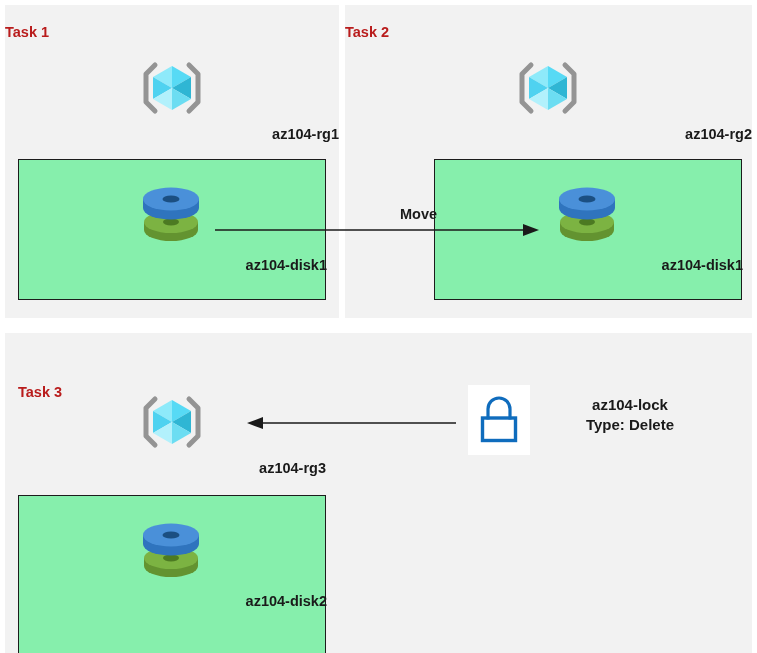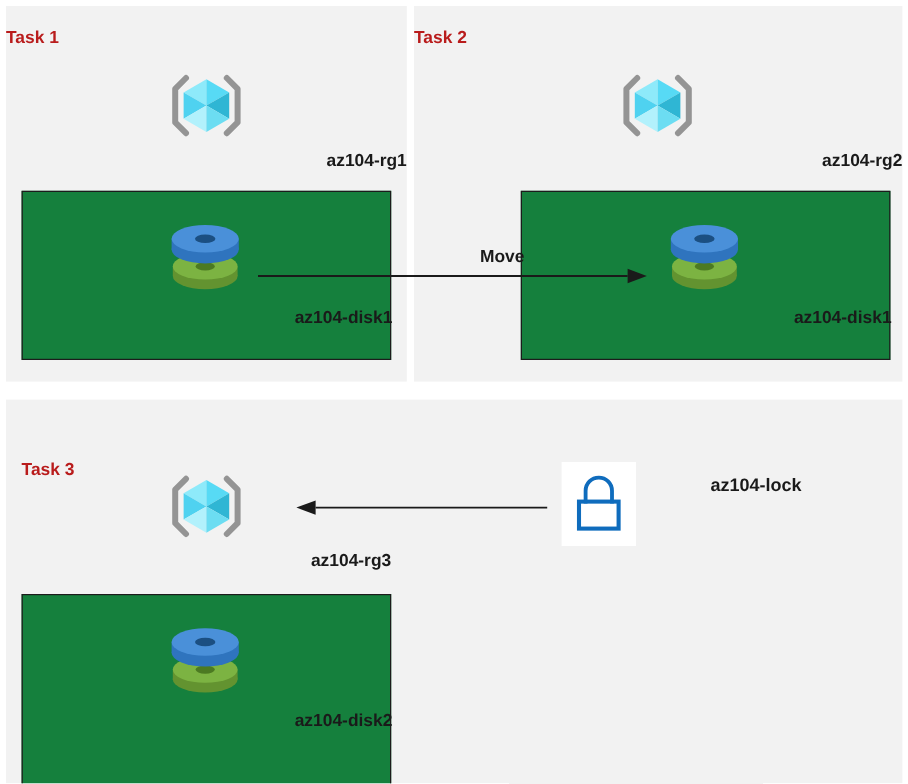--- a/index.html
+++ b/index.html
@@ -37,21 +37,21 @@
     position: absolute;
     font-size: 14.5px;
     font-weight: bold;
     color: #1a1a1a;
     text-align: right;
     white-space: nowrap;
   }
   .inner-box {
     position: absolute;
     border: 1.6px solid #1c1c1c;
-    background: #15803d;
+    background: #86efac;
     box-sizing: border-box;
   }
   .icon-rg {
     position: absolute;
     width: 62px;
     height: 62px;
   }
   .icon-disk {
     position: absolute;
     width: 66px;
@@ -211,15 +211,16 @@
     </svg>
 
     <div class="icon-lock-tile" style="left:463px; top:52px; width:62px; height:70px;">
       <svg viewBox="0 0 46 52" width="46" height="52" aria-hidden="true">
         <path d="M12 24 L12 15 A11 11 0 0 1 34 15 L34 24" fill="none" stroke="#0F6CBD" stroke-width="3.2" stroke-linecap="square"></path>
         <rect x="6.5" y="24" width="33" height="22.5" fill="none" stroke="#0F6CBD" stroke-width="3.4"></rect>
       </svg>
     </div>
 
     <div class="lock-text" style="left:530px; top:62px; width:190px;">az104-lock</div>
+    <div class="lock-text" style="left:530px; top:82px; width:190px;">Type: Delete</div>
   </div>
 
 </div>
 
 </body></html>

